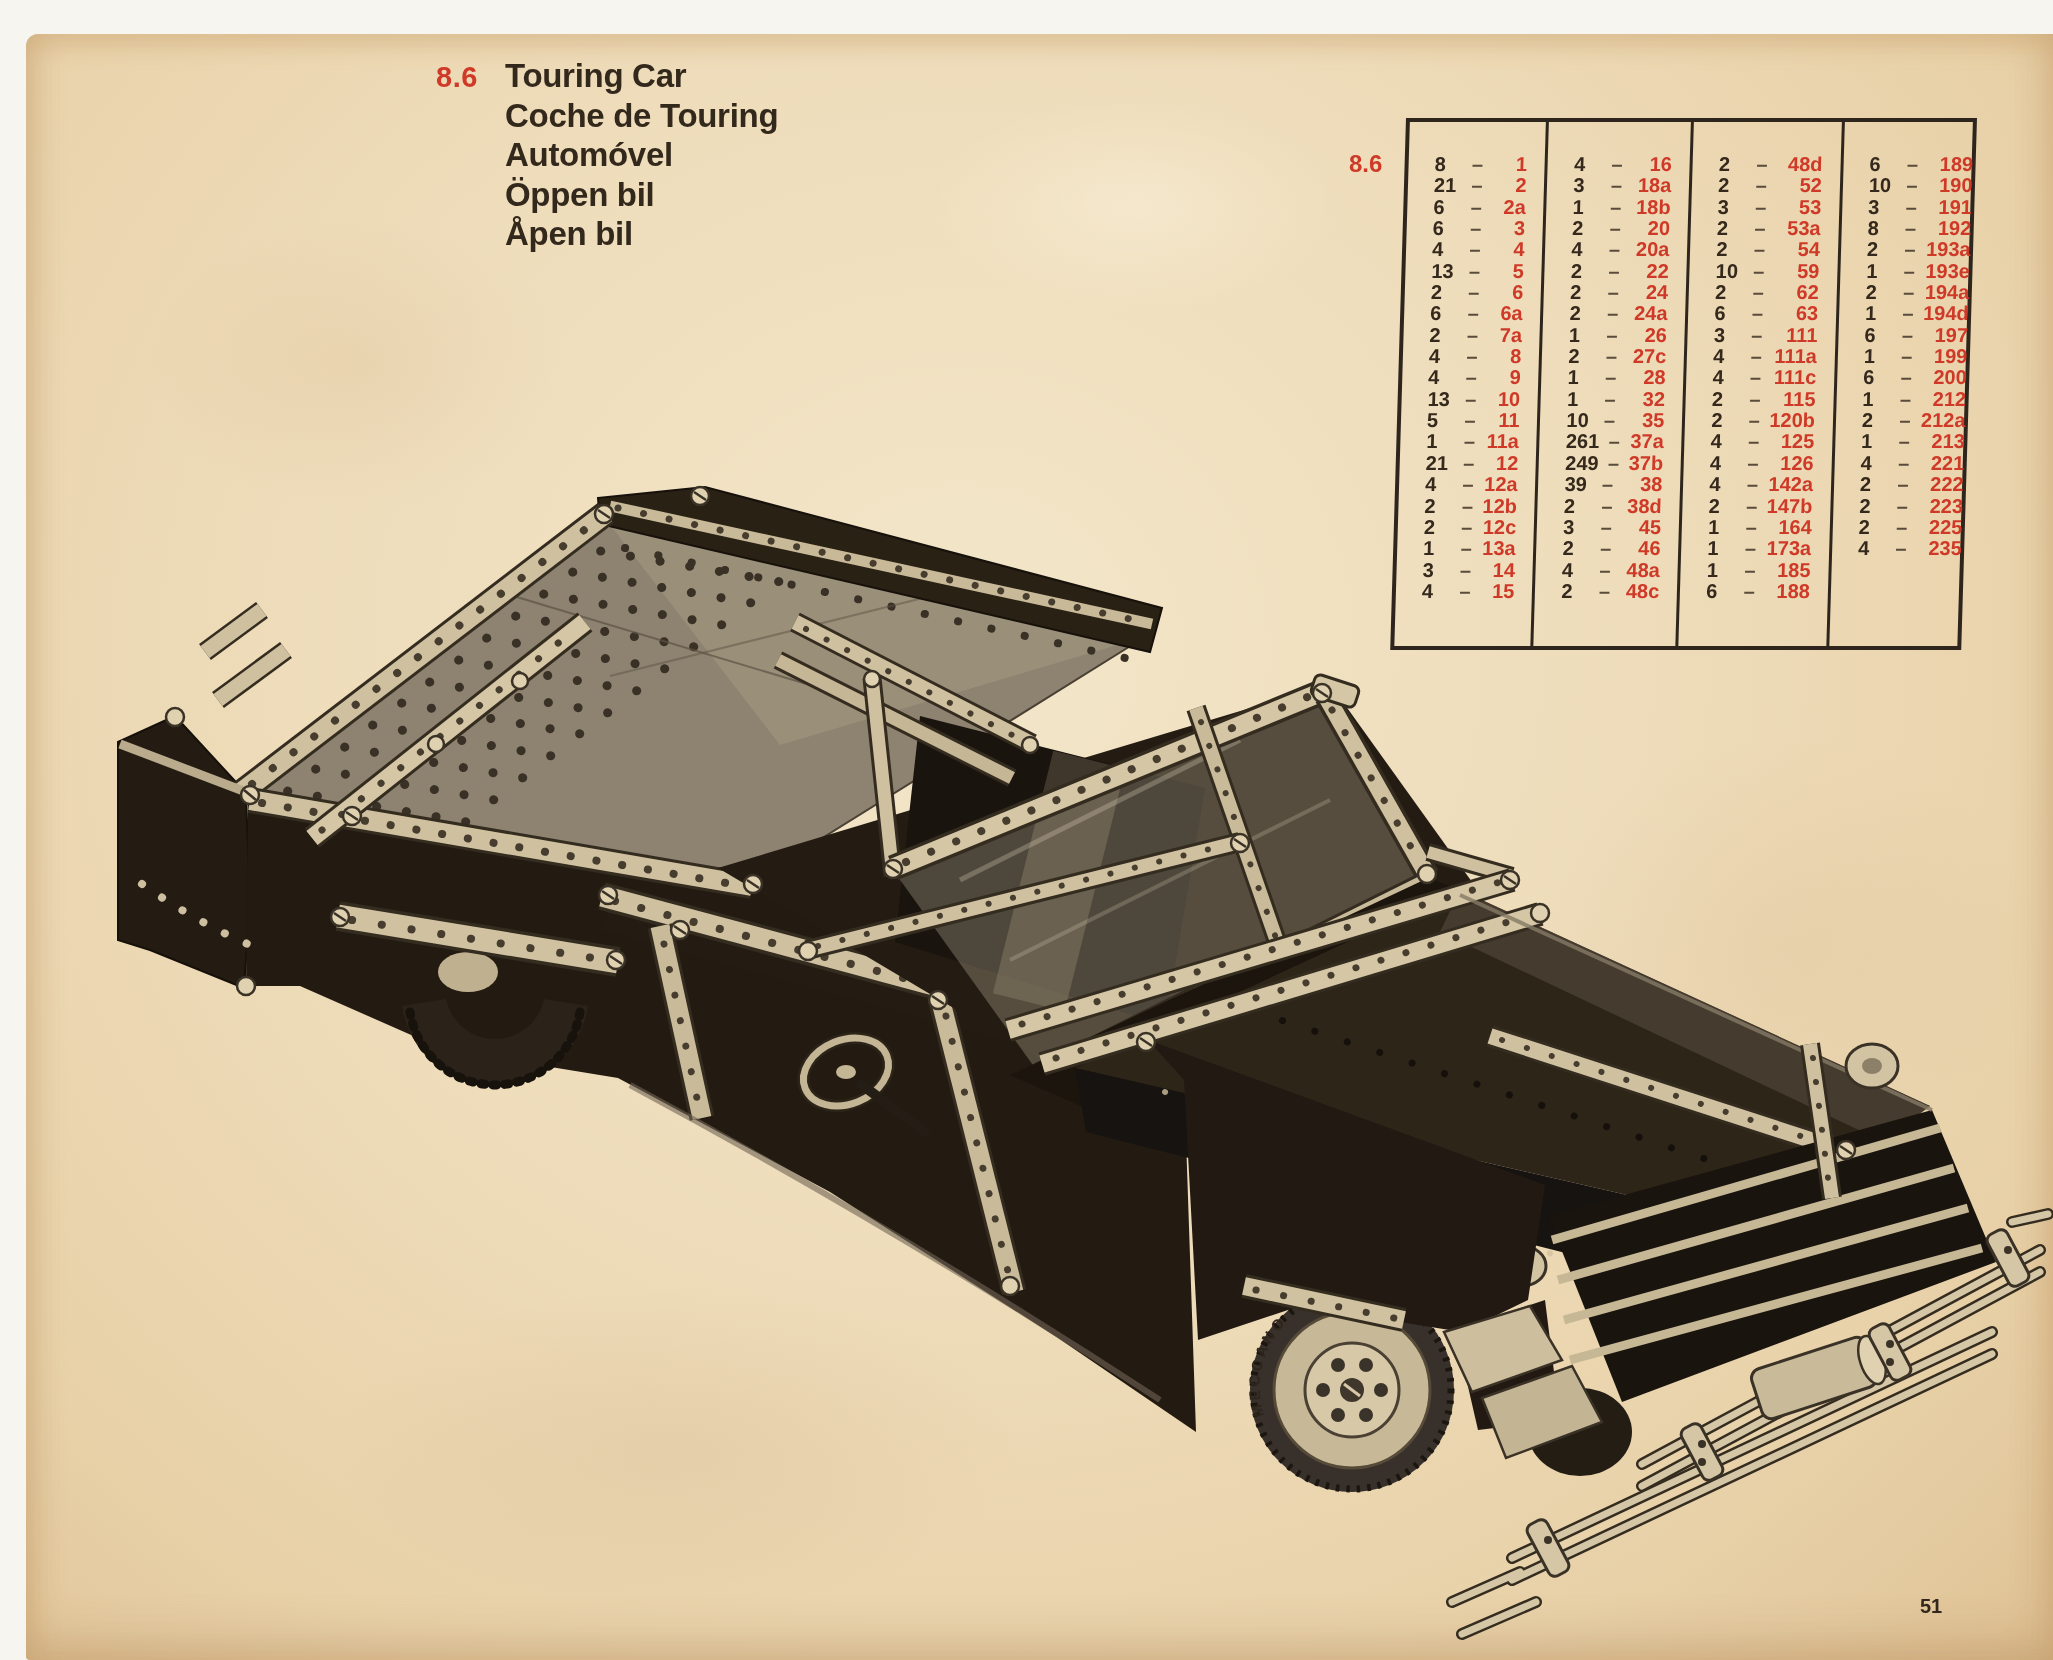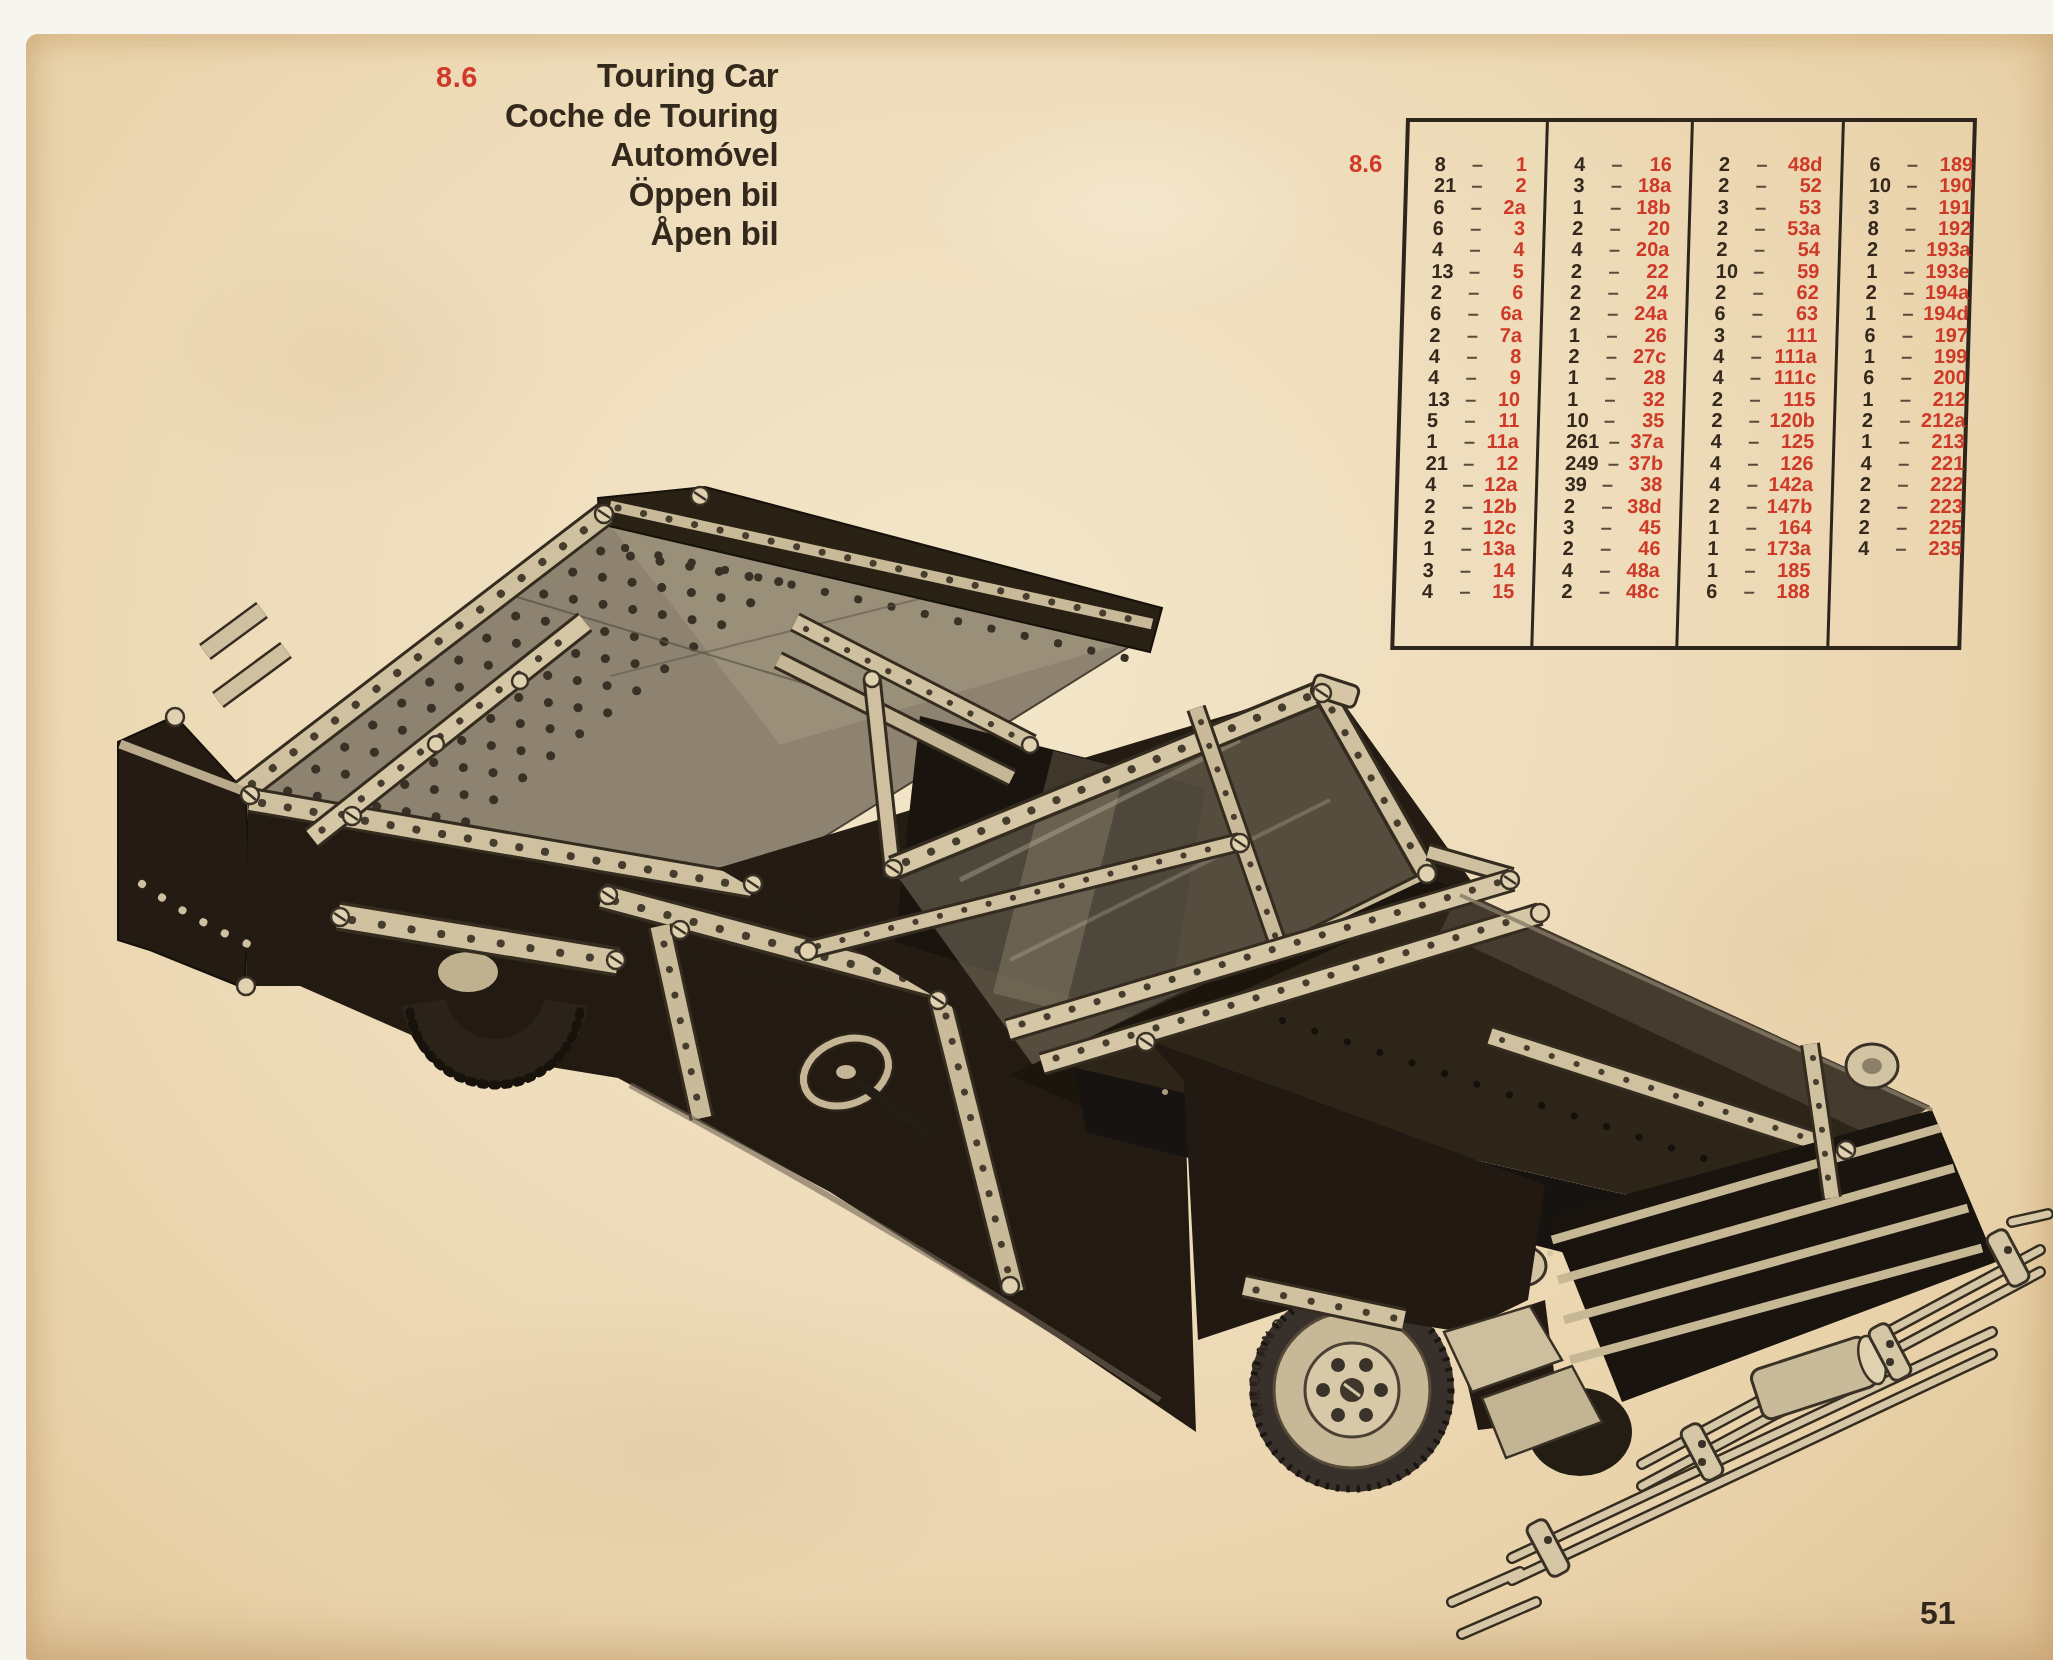--- a/index.html
+++ b/index.html
@@ -24,21 +24,20 @@
 
   .title-block{position:absolute;left:0;top:0;}
   .sec-num{
     position:absolute;left:436px;top:61px;
     font-size:29px;font-weight:700;color:#cf3a28;letter-spacing:.5px;
   }
   .titles{position:absolute;left:505px;top:56px;}
   .t-line{
     font-size:33px;line-height:39.6px;font-weight:700;color:#33281c;letter-spacing:-.3px;
     white-space:nowrap;
-    text-align:right;
   }
   .table-label{
     position:absolute;left:1349px;top:150px;
     font-size:24px;font-weight:700;color:#cf3a28;
   }
   .parts-table{
     position:absolute;left:1406px;top:118px;width:571px;height:532px;
     border:4px solid #2e261d;box-sizing:border-box;
     display:flex;
     transform:skewX(-1.7deg);transform-origin:top center;
@@ -47,21 +46,21 @@
     flex:1 1 0;border-right:3px solid #2e261d;box-sizing:border-box;
     padding-top:32px;
   }
   .pcol:last-child{border-right:none;}
   .prow{display:flex;line-height:21.35px;font-size:20px;font-weight:700;}
   .prow .q{flex:0 0 54px;padding-left:26px;box-sizing:border-box;color:#35291d;text-align:left;}
   .prow .d{flex:0 0 30px;text-align:center;color:#5a4c3c;}
   .prow .p{flex:1 1 auto;text-align:right;padding-right:18px;color:#cf3a28;}
   .page-num{
     position:absolute;left:1920px;top:1595px;
-    font-size:32px;font-weight:700;color:#31271c;
+    font-size:20px;font-weight:700;color:#31271c;
   }
   svg.car{position:absolute;left:0;top:0;pointer-events:none;}
 </style>
 </head>
 <body>
 
 <div class="page">
   <div class="stain s1"></div>
   <div class="stain s2"></div>
   <div class="stain s3"></div>

